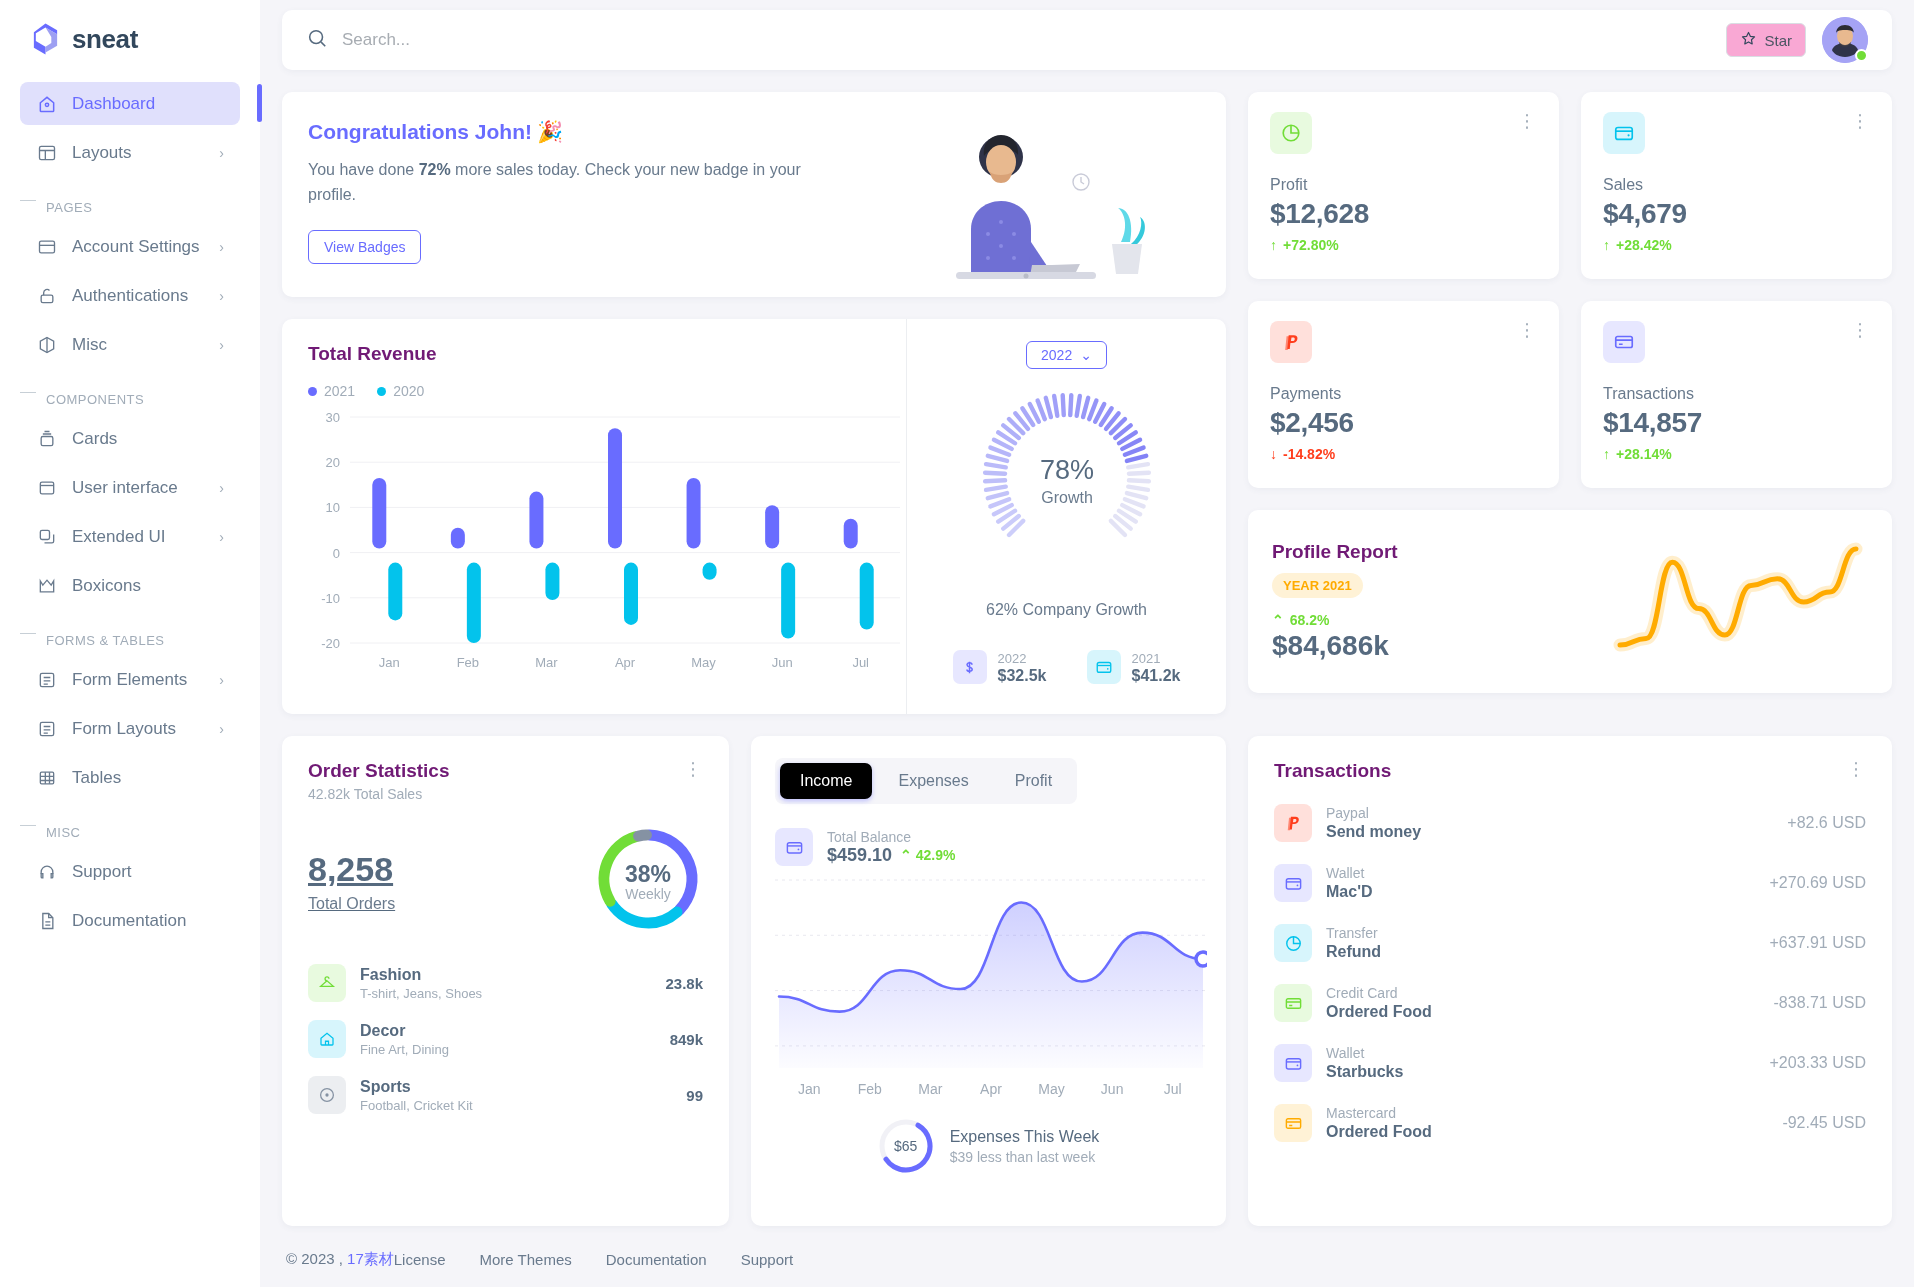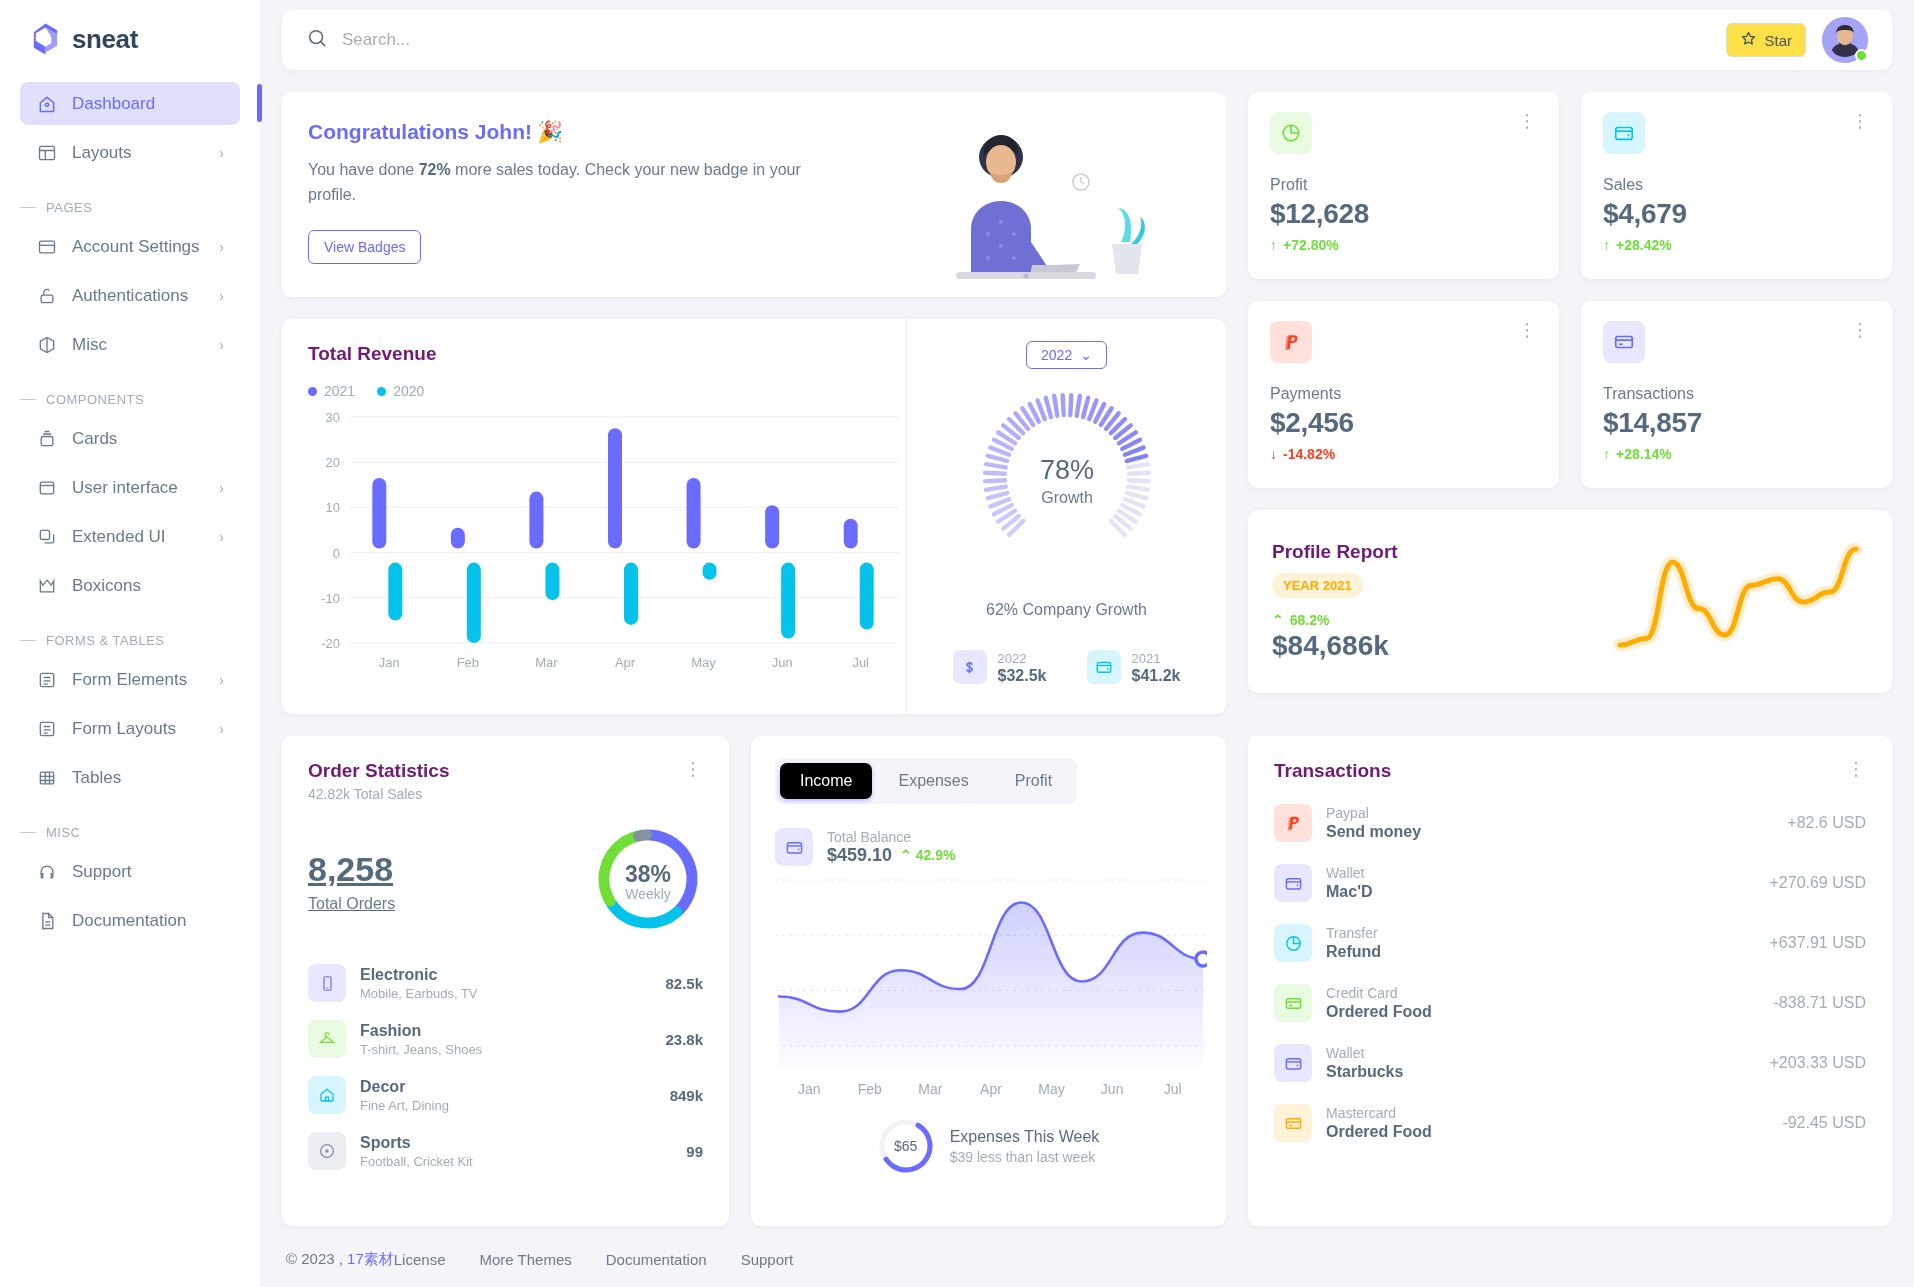--- a/index.html
+++ b/index.html
@@ -41,21 +41,21 @@
   }
   .nav-item.active {
     background: #e0e0fc;
     color: #696cff;
     font-weight: 500;
   }
   .nav-item .ico { width: 22px; height: 22px; flex: 0 0 22px; display:flex; align-items:center; justify-content:center;}
   .nav-item .label { flex: 1; white-space: nowrap; }
   .nav-item .chev { font-size: 14px; color: #a1acb8; }
   .nav-section {
-    display: flex; align-items: center; gap: 10px;
+    display: flex; gap: 10px;
     padding: 20px 16px 10px 0px;
     font-size: 13px; letter-spacing: 0.5px;
     color: #a1acb8;
   }
   .nav-section .dash { width: 16px; height: 1px; background: #c7cfd6; flex:0 0 16px;}
   .active-marker {
     position: absolute; right: -22px; top: 2px;
     width: 5px; height: 38px; border-radius: 4px;
     background: #696cff;
   }
@@ -74,21 +74,21 @@
   .search-input {
     border: none; outline: none; background: transparent;
     font-size: 17px; color: #697a8d; width: 100%;
     font-family: "Liberation Sans", sans-serif;
   }
   .search-input::placeholder { color: #a7acb2; }
   .star-btn {
     display: flex; align-items: center; gap: 7px;
     border: 1px solid #d9dee3; border-radius: 6px;
     padding: 6px 13px; font-size: 15px; color: #4b5563;
-    background: #fde047; cursor: pointer; margin-right: 16px;
+    background: #f9a8d4; cursor: pointer; margin-right: 16px;
   }
   .avatar {
     width: 46px; height: 46px; border-radius: 50%;
     background: #a5a3f5; position: relative; overflow: visible;
     cursor: pointer;
   }
   .avatar .face { position:absolute; inset:0; border-radius:50%; overflow:hidden; }
   .avatar .dot {
     position: absolute; right: 0px; bottom: 1px;
     width: 13px; height: 13px; border-radius: 50%;
@@ -698,33 +698,20 @@
                 <path d="M 45.55164560464922 12.026419753296608 A 44 44 0 0 1 53.46442214508993 11.026803611159792" fill="none" stroke="#8592a3" stroke-width="11" stroke-linecap="round"></path>
               </svg>
             <div style="position:absolute;inset:0;display:flex;flex-direction:column;align-items:center;justify-content:center;">
               <div style="font-size:23px;font-weight:bold;color:#566a7f;">38%</div>
               <div style="font-size:14px;color:#a1acb8;margin-top:-2px;">Weekly</div>
             </div>
           </div>
         </div>
         <div class="cat-list">
           <div class="cat-row">
-            <span class="cat-icon" style="background:#e7e7ff">
-              <svg width="17" height="17" viewBox="0 0 24 24" fill="none" stroke="#696cff" stroke-width="1.7">
-                  <rect x="7" y="2.5" width="10" height="19" rx="2"></rect>
-                  <path d="M11 18.5h2"></path>
-                </svg>
-            </span>
-            <span>
-              <span class="cat-name">Electronic</span>
-              <div class="cat-desc">Mobile, Earbuds, TV</div>
-            </span>
-            <span class="cat-val">82.5k</span>
-          </div>
-          <div class="cat-row">
             <span class="cat-icon" style="background:#e8fadf">
               <svg width="18" height="18" viewBox="0 0 24 24" fill="none" stroke="#71dd37" stroke-width="1.7">
                   <path d="M12 9a2.6 2.6 0 1 1 2.6-2.6"></path>
                   <path d="M12 9 3.5 16.5h17z"></path>
                 </svg>
             </span>
             <span>
               <span class="cat-name">Fashion</span>
               <div class="cat-desc">T-shirt, Jeans, Shoes</div>
             </span>

